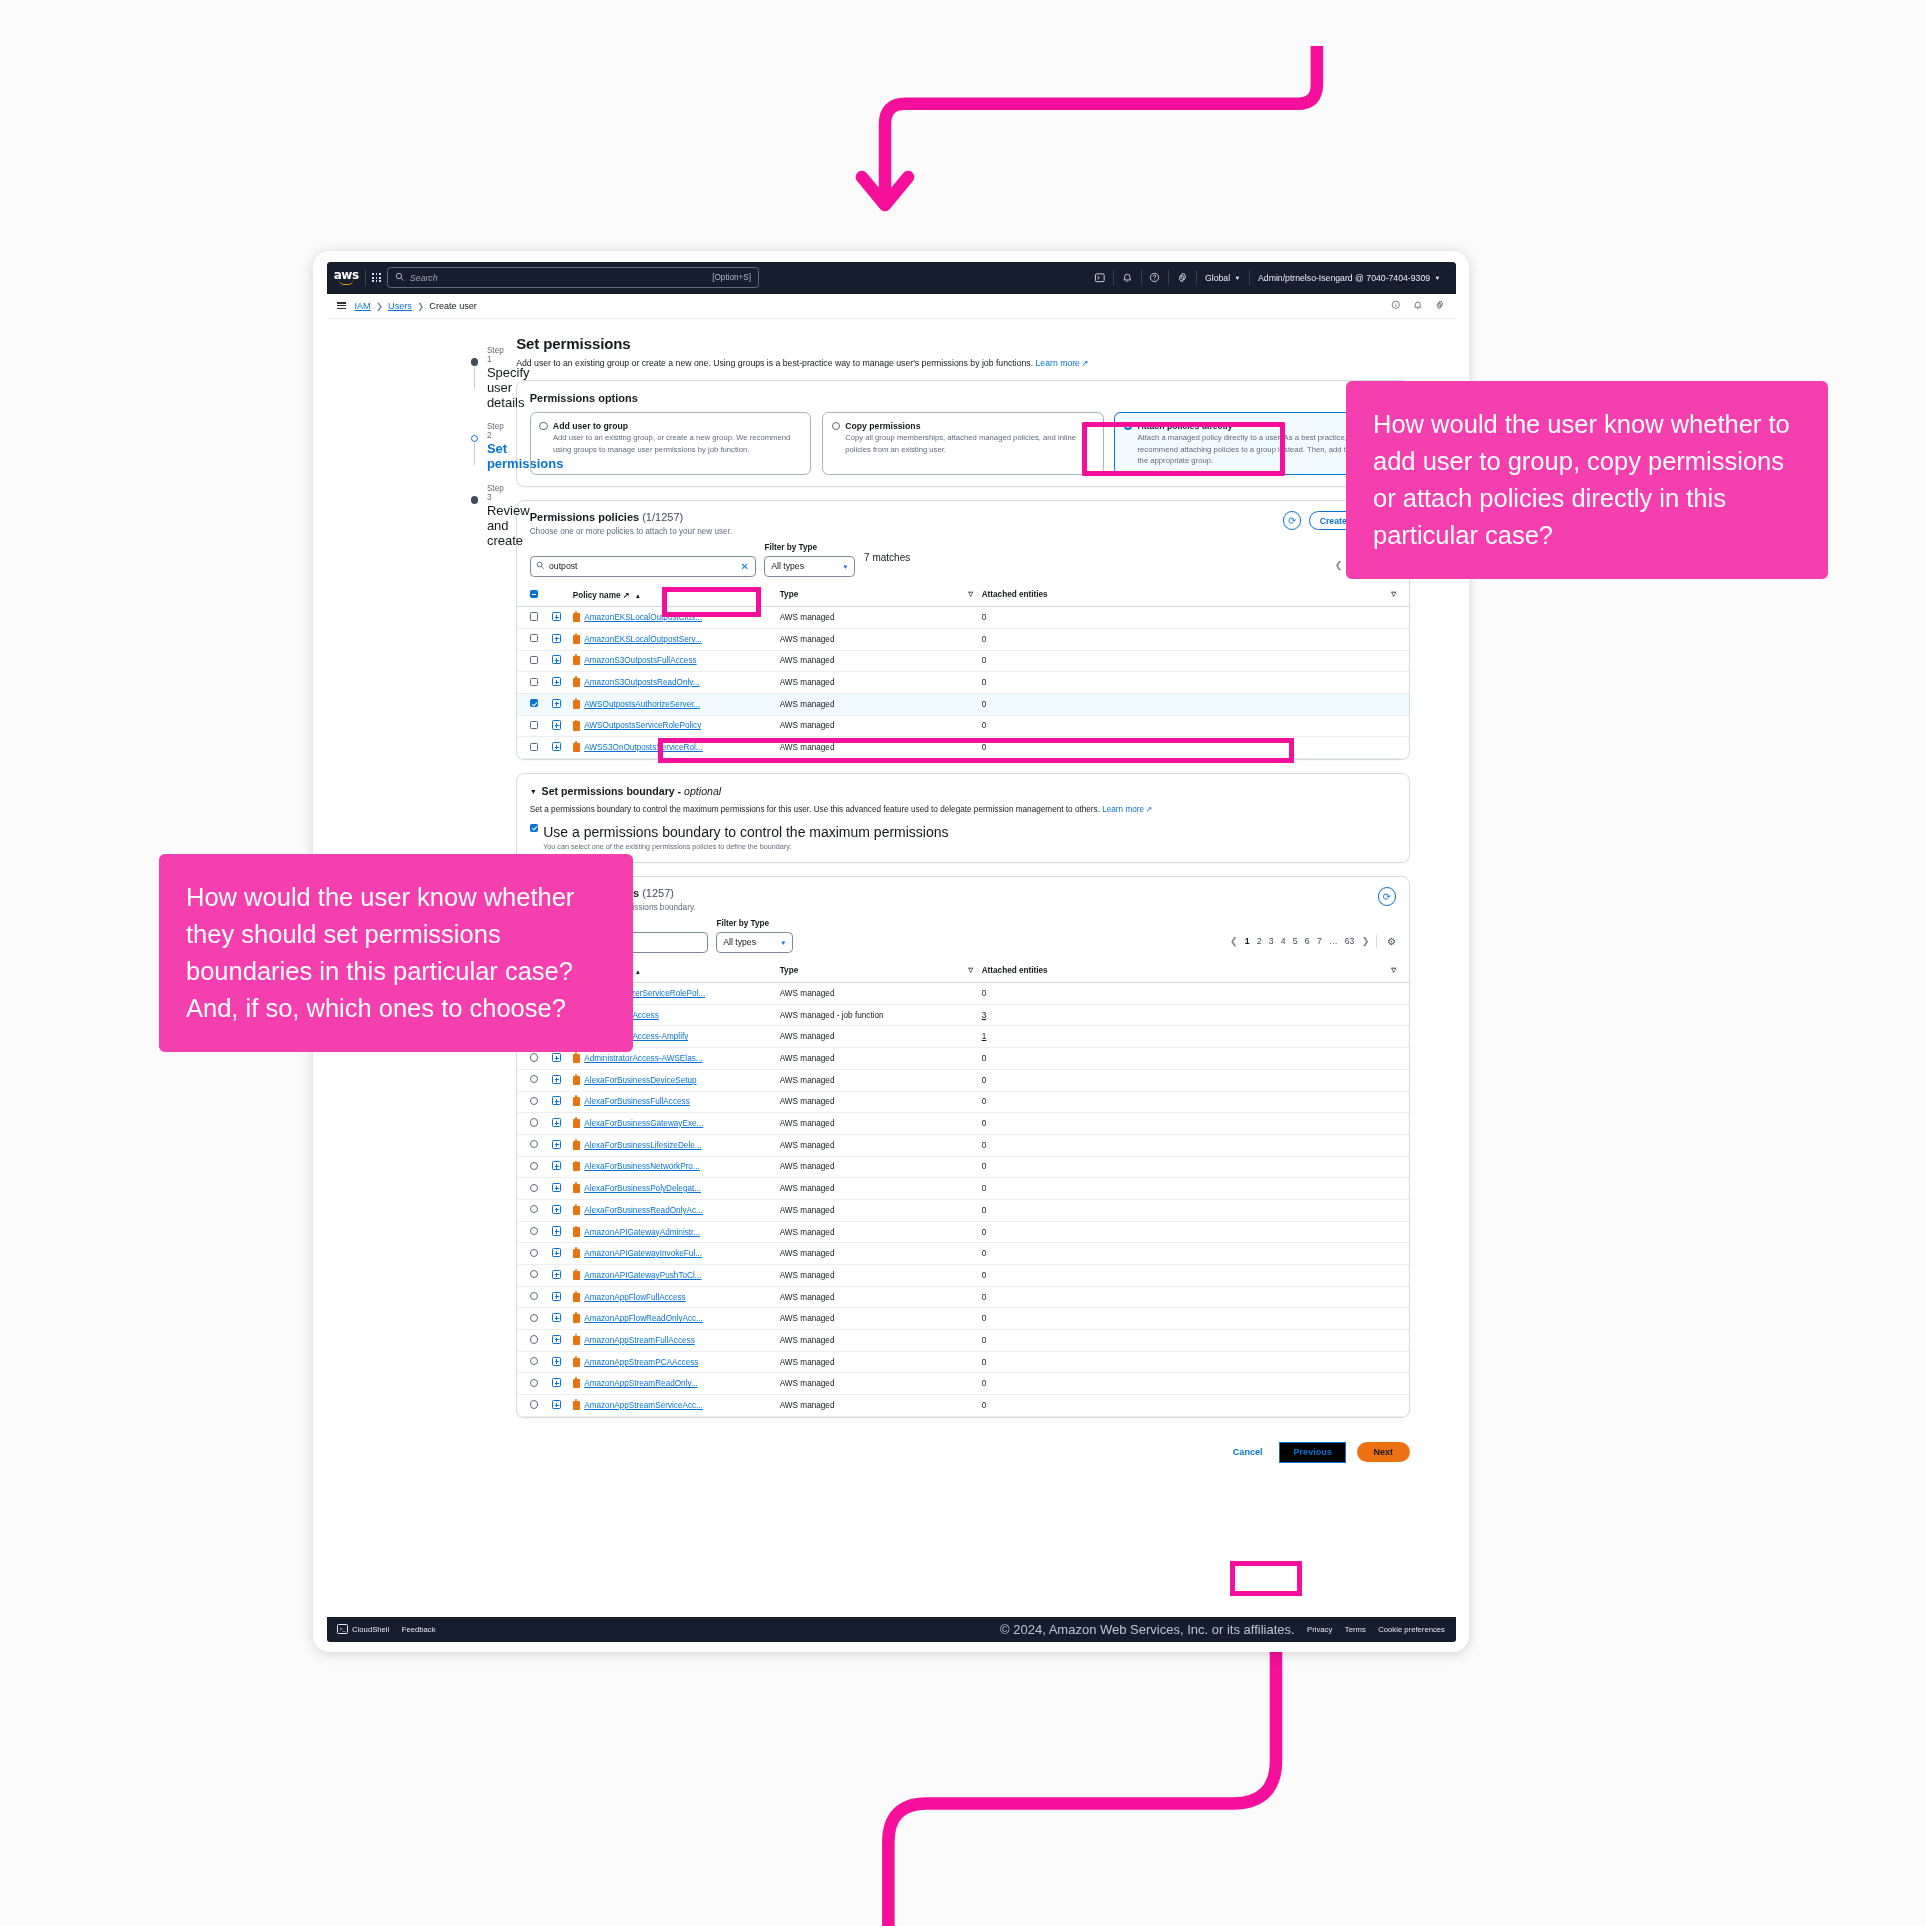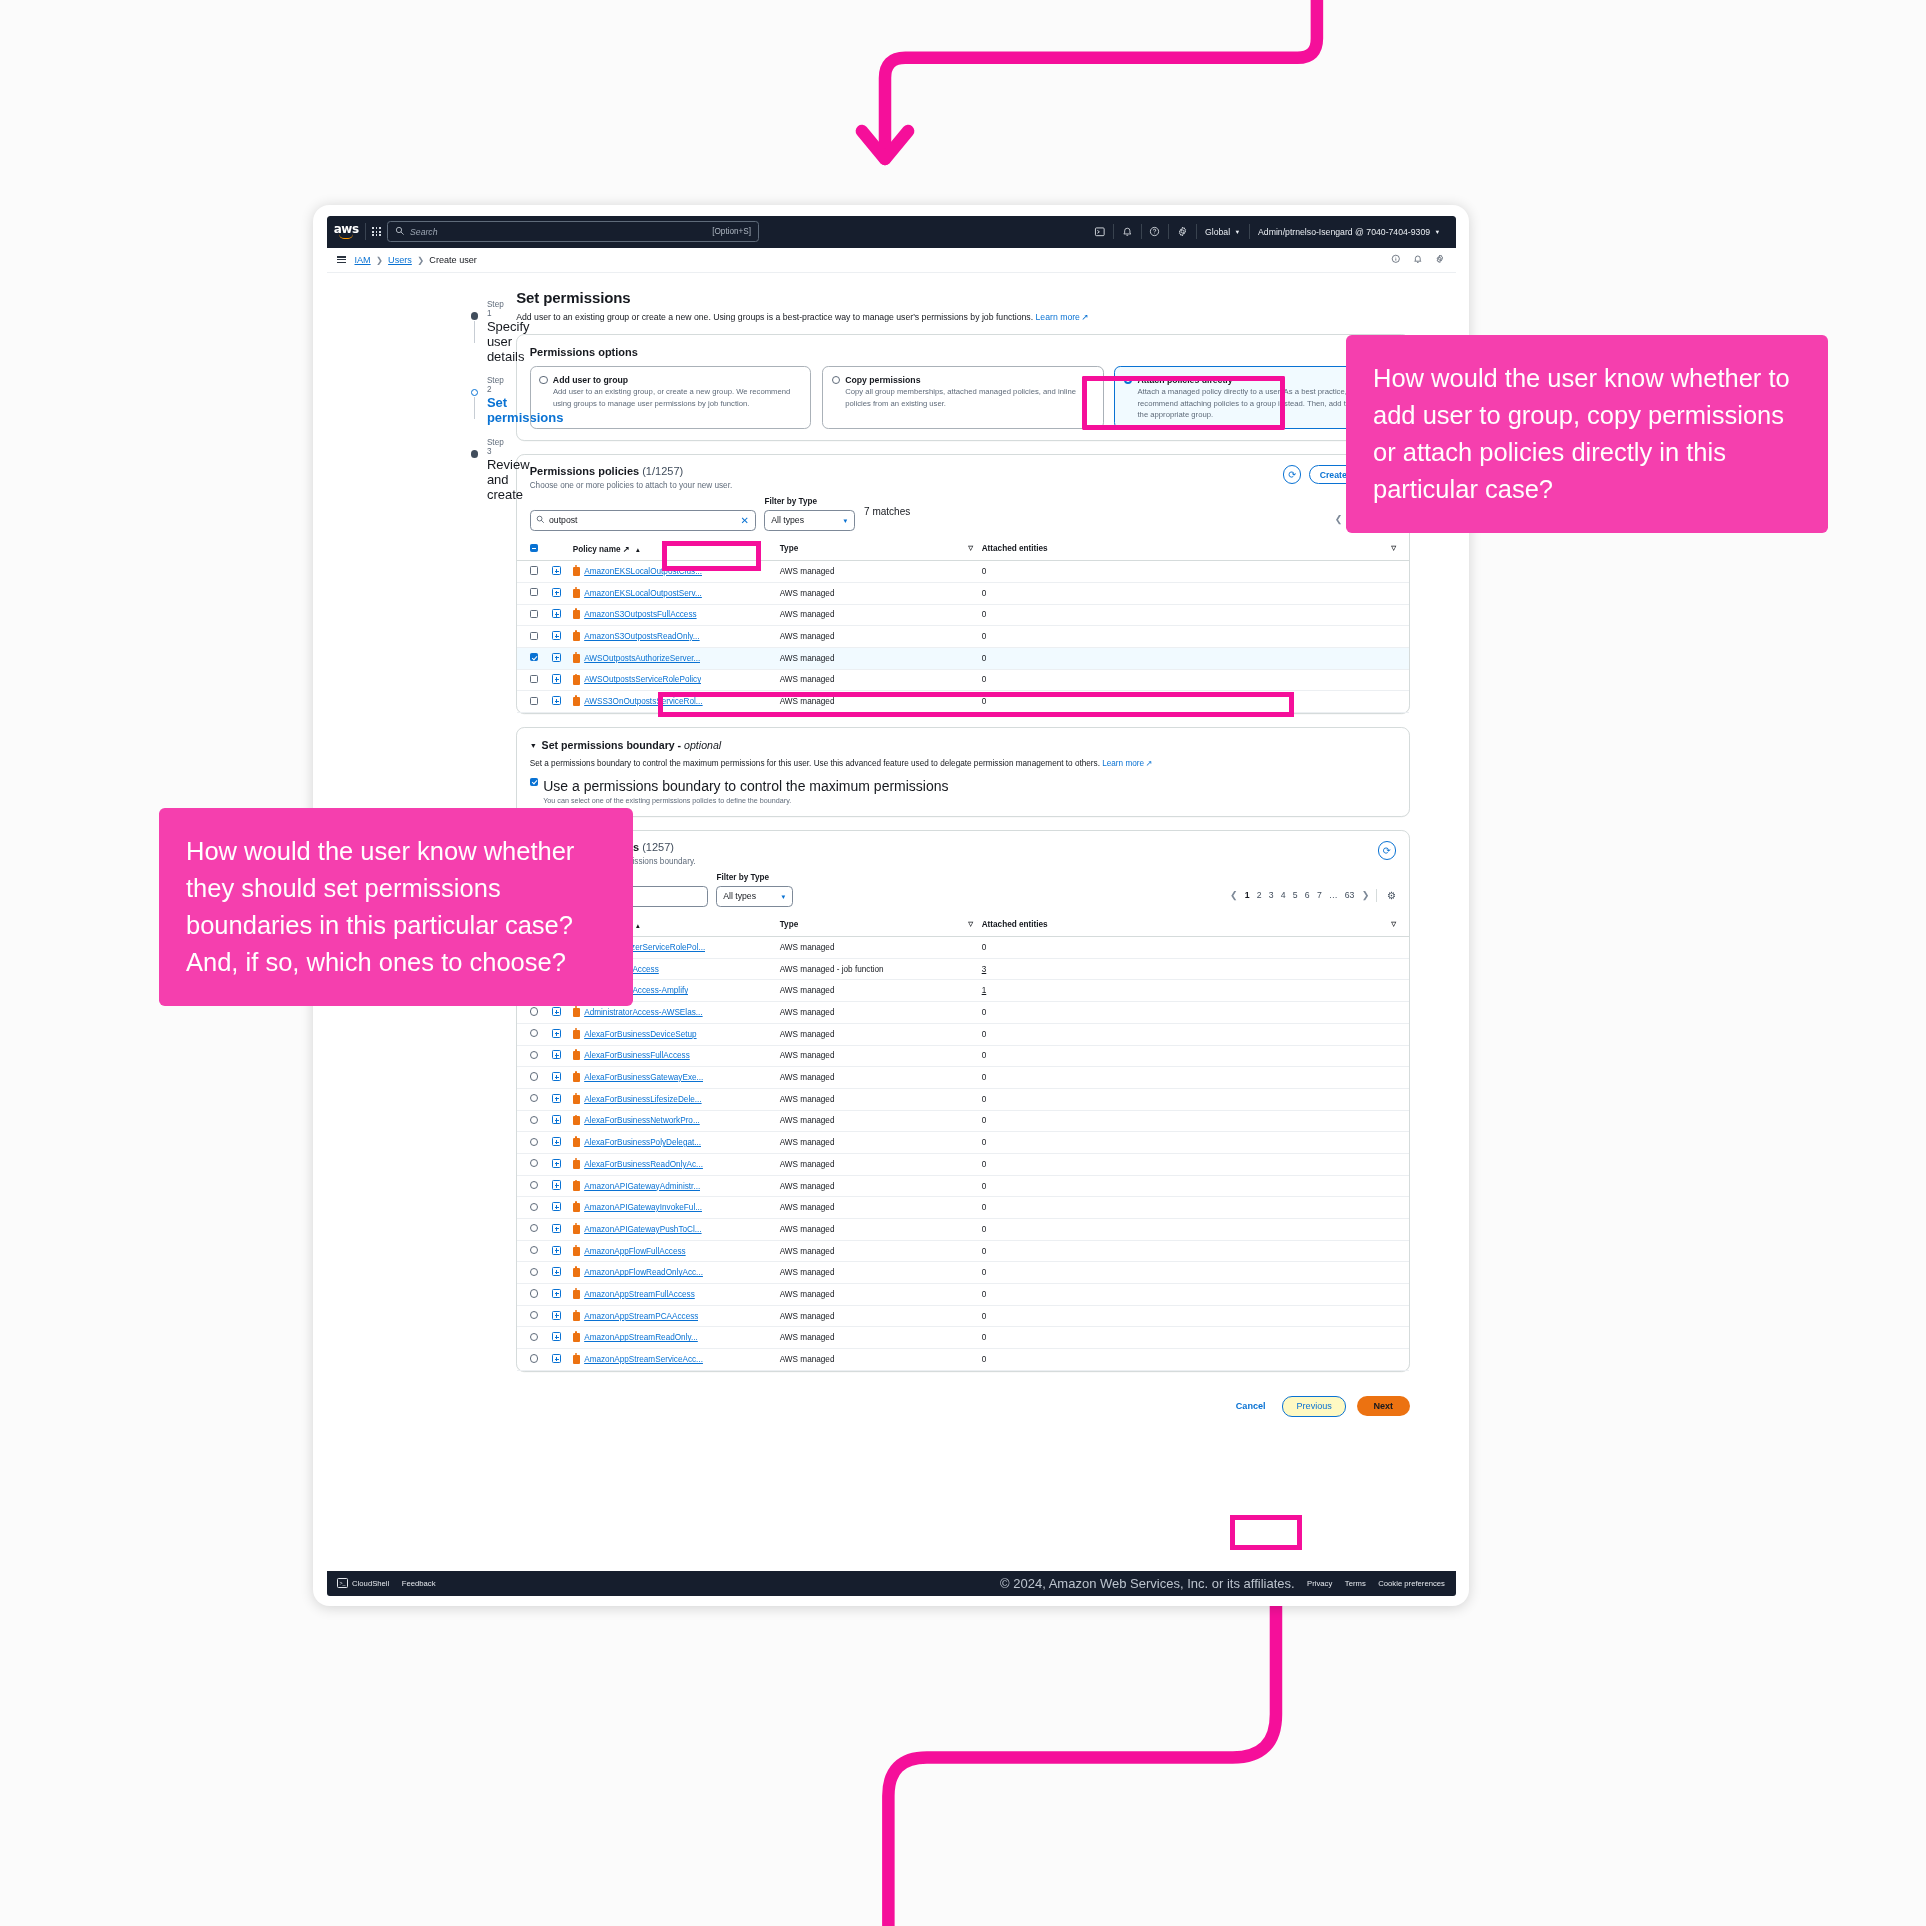--- a/index.html
+++ b/index.html
@@ -3,21 +3,21 @@
 <meta charset="utf-8">
 <style>
   html,body{margin:0;padding:0;}
   body{
     width:1926px;height:1926px;
     background:#fbfbfb;
     font-family:"Liberation Sans", sans-serif;
     -webkit-font-smoothing:antialiased;
     position:relative;overflow:hidden;
   }
-  .stage{position:absolute;inset:0;}
+  .stage{position:absolute;inset:0;margin-top:46px;}
 
   
   .arrows{position:absolute;left:0;top:0;width:1926px;height:1926px;pointer-events:none;}
 
   
   .window{
     position:absolute;left:313px;top:205px;width:1156px;height:1401px;
     background:#ffffff;border-radius:16.4px;
     box-shadow:0 1.9px 12.5px rgba(0,0,0,.16);
     overflow:hidden;
@@ -145,21 +145,21 @@
   .bexp .tri{font-size:7.2px;}
   .bexp em{font-weight:400;}
   .bdesc{font-size:8.2px;color:#16191f;line-height:1.5;margin:6.7px 0 7.7px;}
   .bcheck{display:flex;gap:5.3px;align-items:flex-start;}
   .bcheck .lbl{font-size:14px;color:#16191f;}
   .bcheck .hint{font-size:7.2px;color:#5f6b7a;margin-top:1.9px;}
 
   
   .formfoot{display:flex;justify-content:flex-end;align-items:center;gap:10.6px;padding:11.6px 0 4.8px;}
   .btn-link{color:#0972d3;font-size:9.1px;font-weight:700;padding:3.9px 5.8px;}
-  .btn-prev{border:0.8px solid #0972d3;color:#0972d3;border-radius:10px;padding:4.3px 13.5px;font-size:9.1px;font-weight:400;background:#fef9c3;}
+  .btn-prev{border:0.8px solid #0972d3;color:#0972d3;border-radius:0;padding:4.3px 13.5px;font-size:9.1px;font-weight:700;background:#000000;}
   .btn-next{background:#ec7211;color:#16191f;border-radius:11.6px;padding:4.8px 16.4px;font-size:9.1px;font-weight:700;}
 
   
   .statusbar{position:absolute;left:0;bottom:0;width:100%;height:25px;background:#161e2d;display:flex;align-items:center;padding:0 10.6px;box-sizing:border-box;color:#e4e8ed;font-size:7.7px;gap:12.5px;}
   .statusbar .right{margin-left:auto;display:flex;align-items:center;gap:12.5px;}
   .statusbar .copy{color:#bcc4ce;font-size:13px;}
   .cs{display:flex;align-items:center;gap:4.3px;}
   .csbox{width:8.7px;height:8.7px;border:0.8px solid #e4e8ed;border-radius:1.4px;display:flex;align-items:center;justify-content:center;font-size:5.3px;}
 
   

